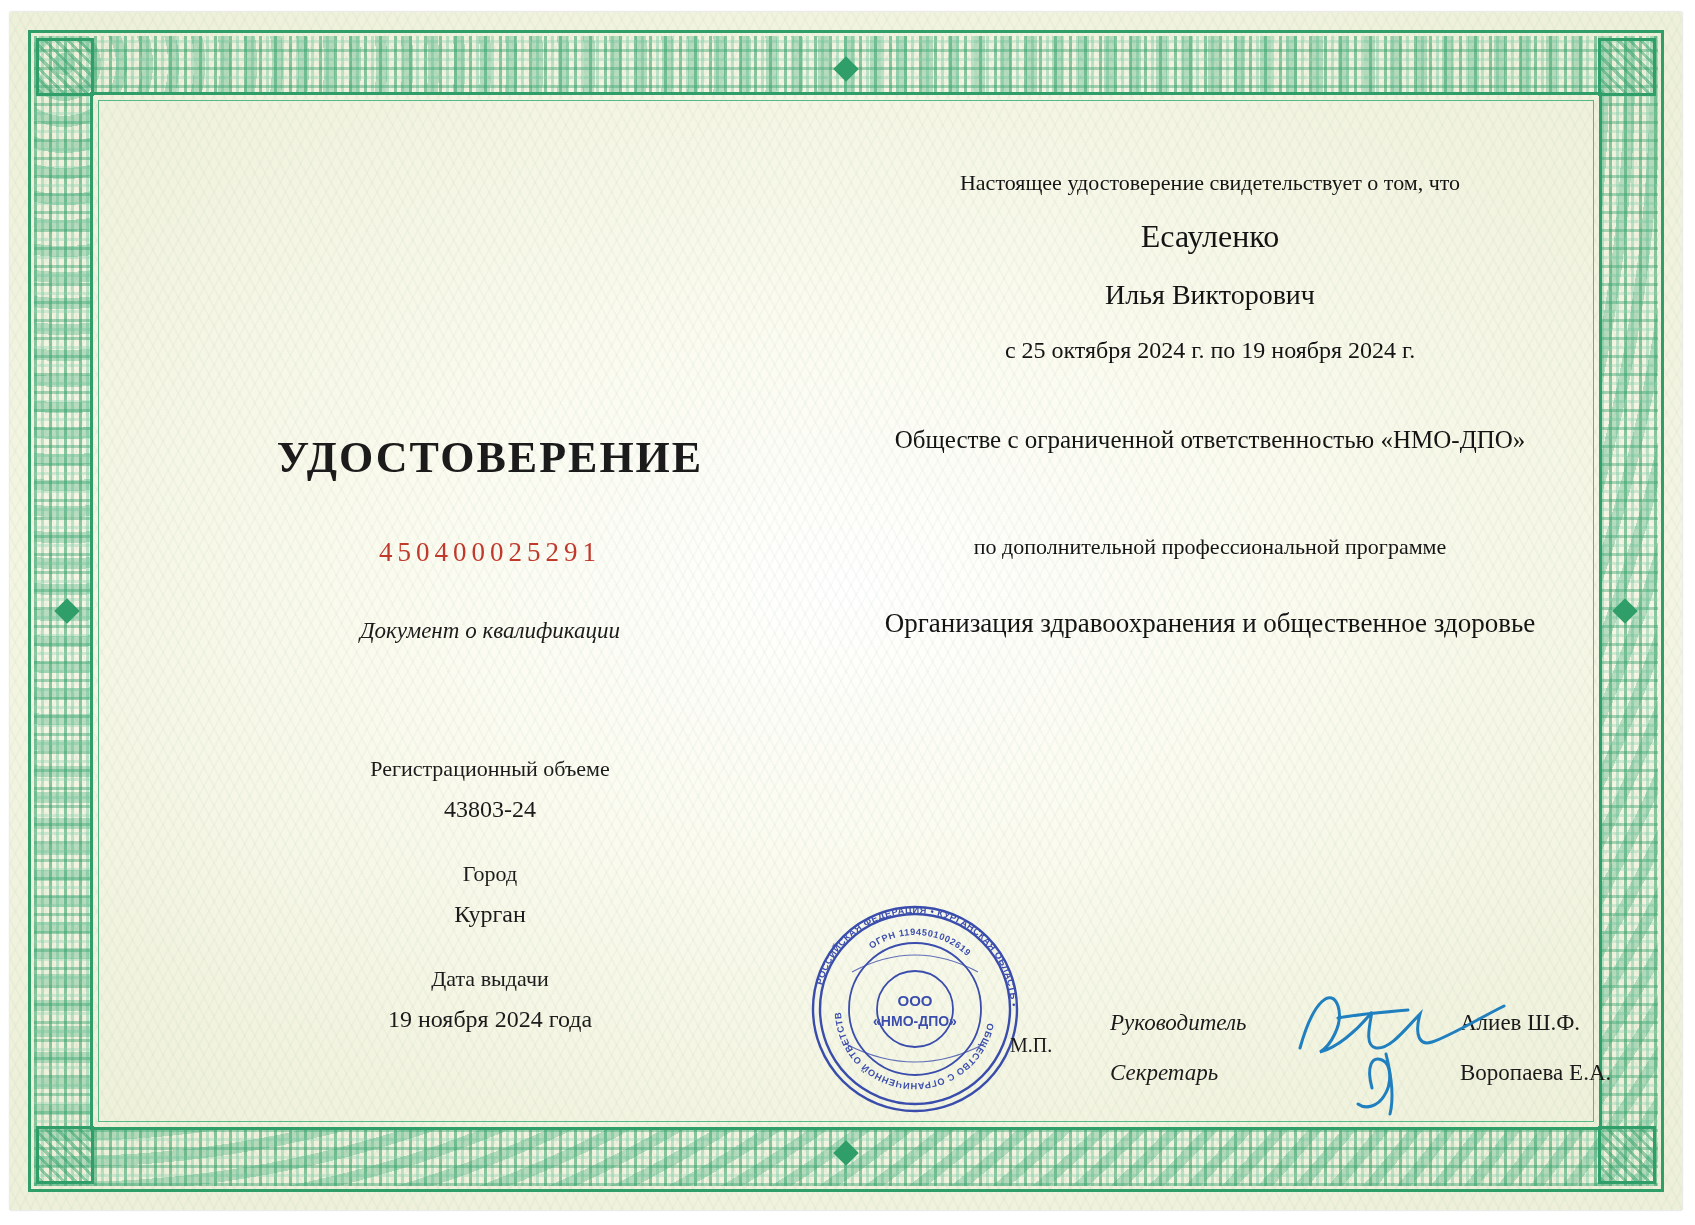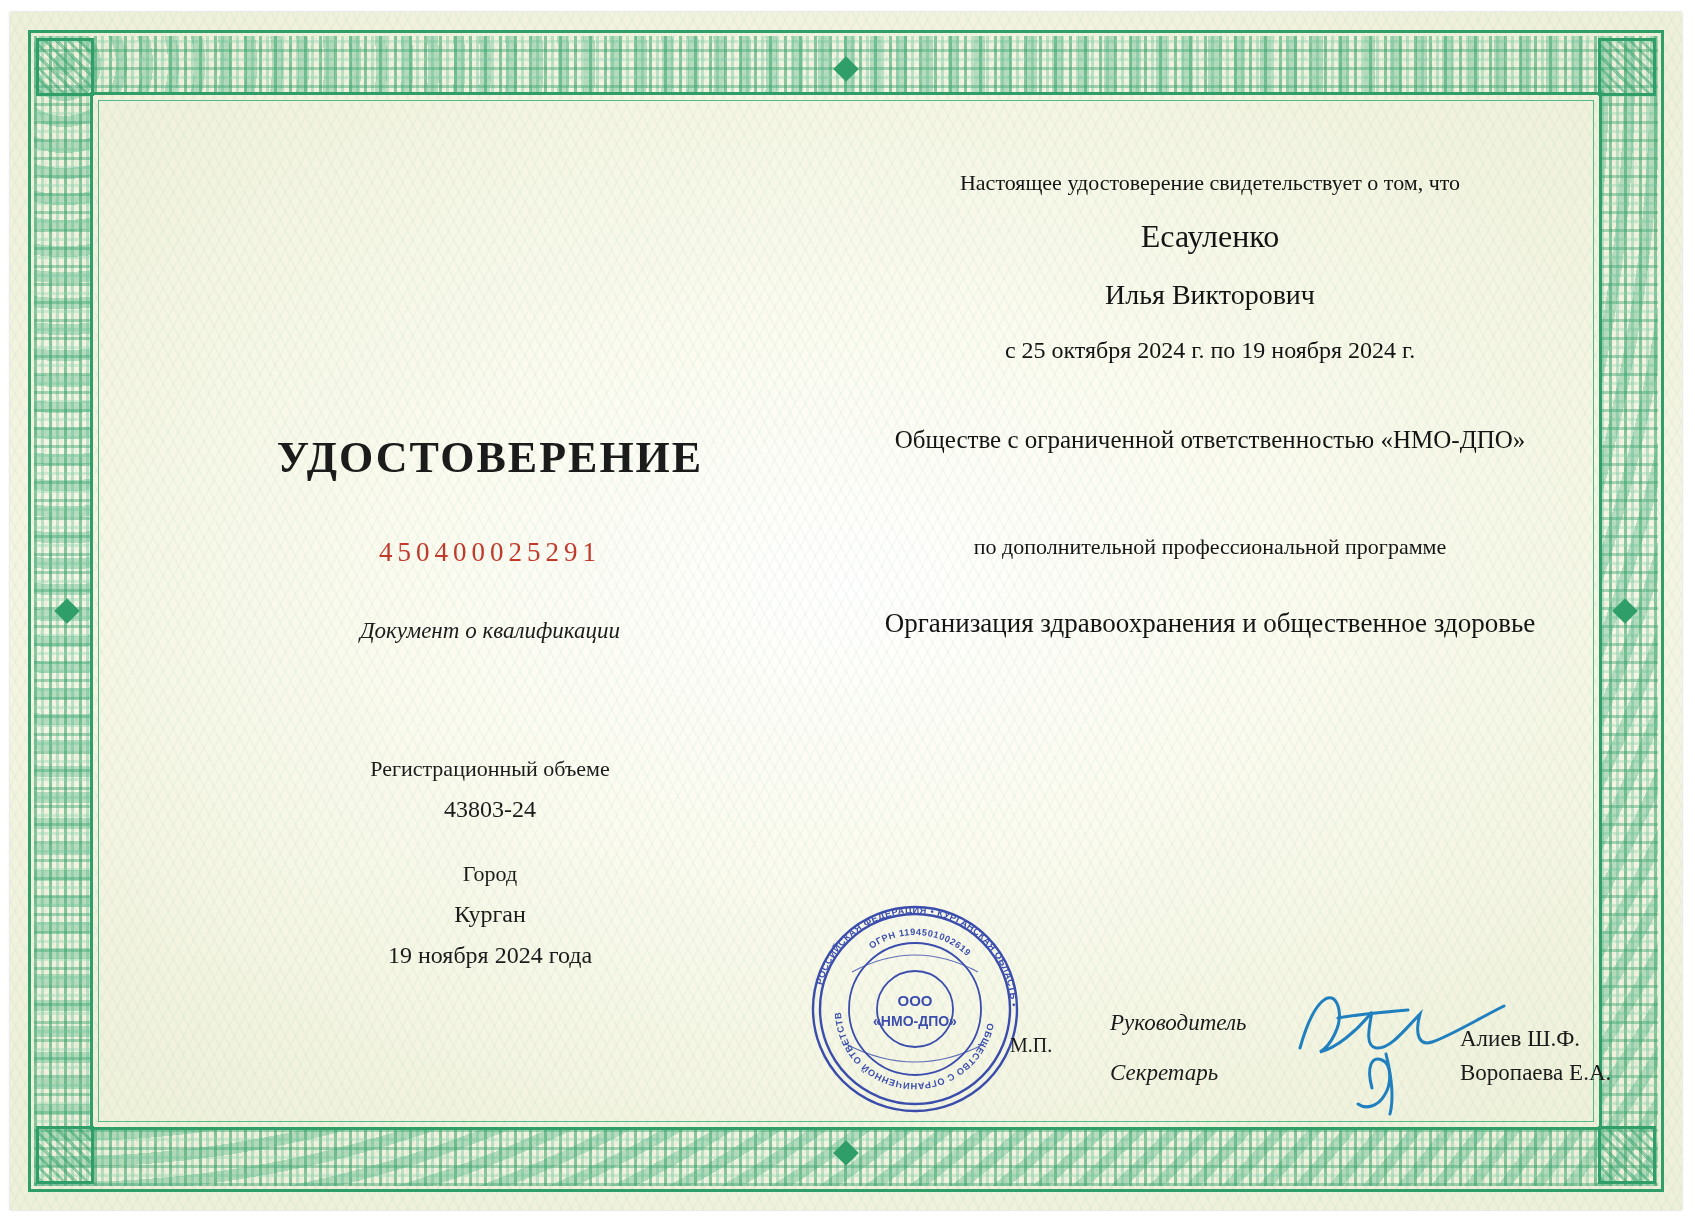--- a/index.html
+++ b/index.html
@@ -235,21 +235,21 @@
     color: #1a1a1a;
   }
   .sig-role.head { left: 210px; top: 38px; }
   .sig-role.sec { left: 210px; top: 88px; }
 
   .sig-person {
     position: absolute;
     font-size: 23px;
     color: #1a1a1a;
   }
-  .sig-person.head { left: 560px; top: 54px; }
+  .sig-person.head { left: 560px; top: 38px; }
   .sig-person.sec { left: 560px; top: 88px; }
 
   .mp {
     position: absolute;
     left: 110px;
     top: 62px;
     font-size: 20px;
     color: #1a1a1a;
   }
 
@@ -303,20 +303,21 @@
         <div class="title">УДОСТОВЕРЕНИЕ</div>
         <div class="blank-number">450400025291</div>
         <div class="doc-kind">Документ о квалификации</div>
 
         <div class="reg-label">Регистрационный объеме</div>
         <div class="reg-value">43803-24</div>
 
         <div class="city-label">Город</div>
         <div class="city-value">Курган</div>
 
+        <div class="date-label">Дата выдачи</div>
         <div class="date-value">19 ноября 2024 года</div>
       </div>
 
       <div class="right-col">
         <div class="r-intro">Настоящее удостоверение свидетельствует о том, что</div>
         <div class="r-surname">Есауленко</div>
         <div class="r-name">Илья Викторович</div>
         <div class="r-period">с 25 октября 2024 г. по 19 ноября 2024 г.</div>
         <div class="r-org">Обществе с ограниченной ответственностью «НМО-ДПО»</div>
         <div class="r-program-label">по дополнительной профессиональной программе</div>

